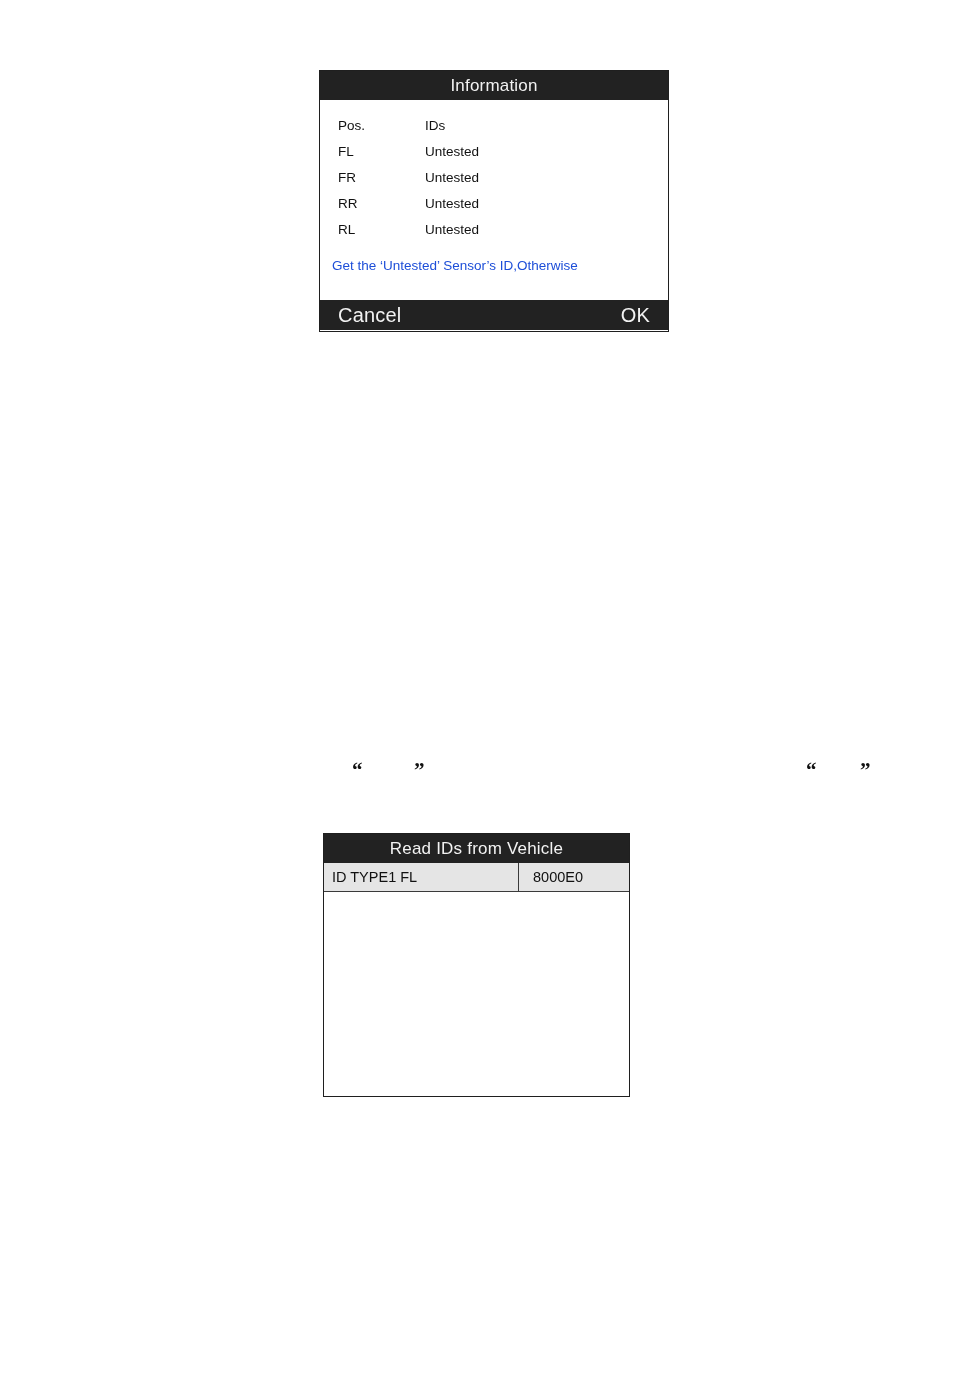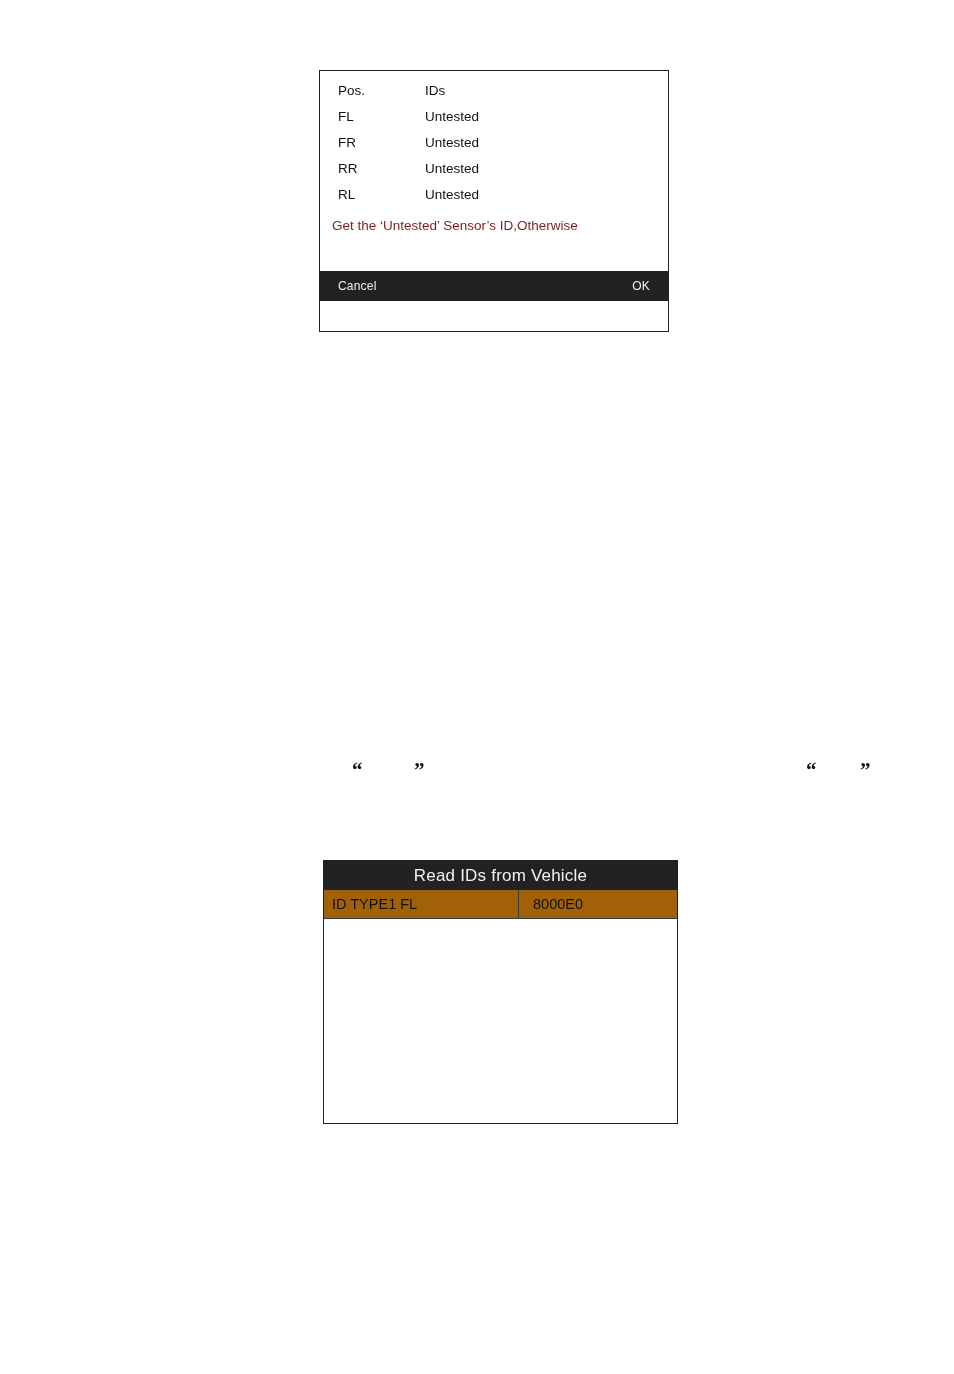--- a/index.html
+++ b/index.html
@@ -34,21 +34,21 @@
     white-space: nowrap;
     overflow: hidden;
   }
   .dialog-footer {
     background: #222222;
     color: #f2f2f2;
     height: 30px;
     display: flex;
     align-items: center;
     justify-content: space-between;
-    font-size: 12px;
+    font-size: 20px;
     padding: 11px 18px;
     box-sizing: border-box;
     letter-spacing: 0.2px;
   }
   .footer-btn {
     white-space: nowrap;
   }
 
   
   #dlg-information {
@@ -60,51 +60,53 @@
   #dlg-information .dialog-body {
     height: 200px;
     box-sizing: border-box;
     padding: 12px 0 0 0;
     background: #ffffff;
     position: relative;
   }
   .info-row {
     display: flex;
     height: 26px;
+    align-items: center;
     font-size: 13.5px;
     color: #111111;
   }
   .info-row .col-pos {
     width: 105px;
     padding-left: 18px;
     box-sizing: border-box;
     white-space: nowrap;
   }
   .info-row .col-ids {
     white-space: nowrap;
   }
   .info-note {
     font-size: 13.5px;
-    color: #7f1d1d;
+    color: #1d4ed8;
     line-height: 26px;
     padding-left: 12px;
     white-space: nowrap;
+    margin-top: 11px;
   }
 
   
   #dlg-read-ids {
     left: 323px;
-    top: 860px;
-    width: 355px;
+    top: 833px;
+    width: 307px;
     height: 264px;
   }
   #dlg-read-ids .dialog-body {
     height: 203px;
     box-sizing: border-box;
-    background: #a16207;
+    background: #e5e5e5;
     display: flex;
     flex-direction: column;
   }
   .id-table {
     width: 100%;
     border-collapse: collapse;
     table-layout: fixed;
   }
   .id-table td {
     height: 28px;
@@ -139,20 +141,21 @@
   #quote-open-1  { left: 352px; top: 760px; }
   #quote-close-1 { left: 414px; top: 760px; }
   #quote-open-2  { left: 806px; top: 760px; }
   #quote-close-2 { left: 860px; top: 760px; }
 </style>
 </head>
 <body>
 
 <div class="device-dialog" id="dlg-information">
 
+  <div class="dialog-titlebar">Information</div>
 
   <div class="dialog-body">
 
     <div class="info-row">
       <span class="col-pos">Pos.</span>
       <span class="col-ids">IDs</span>
     </div>
 
     <div class="info-row">
       <span class="col-pos">FL</span>

